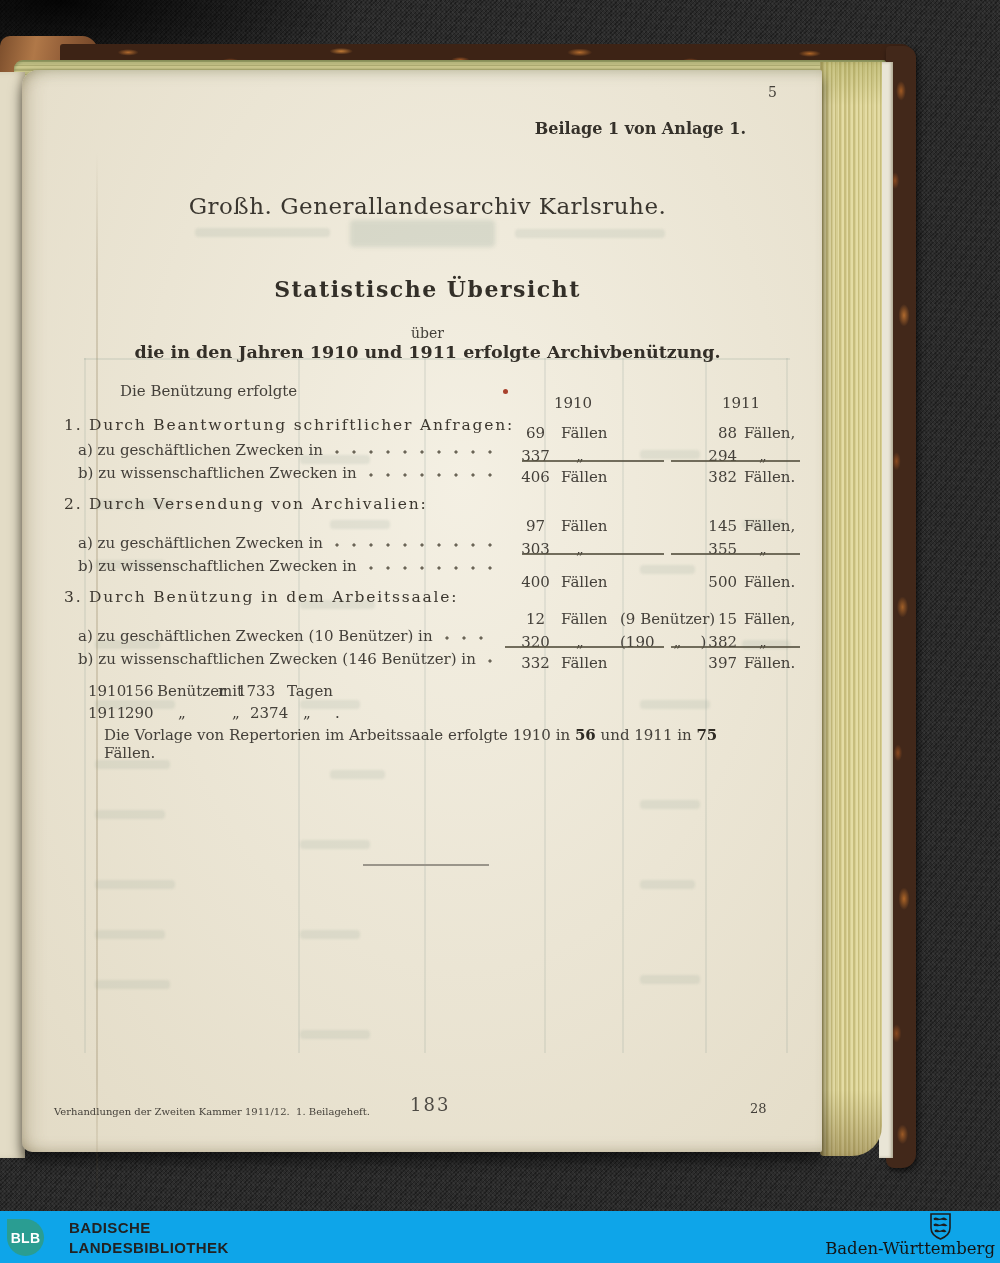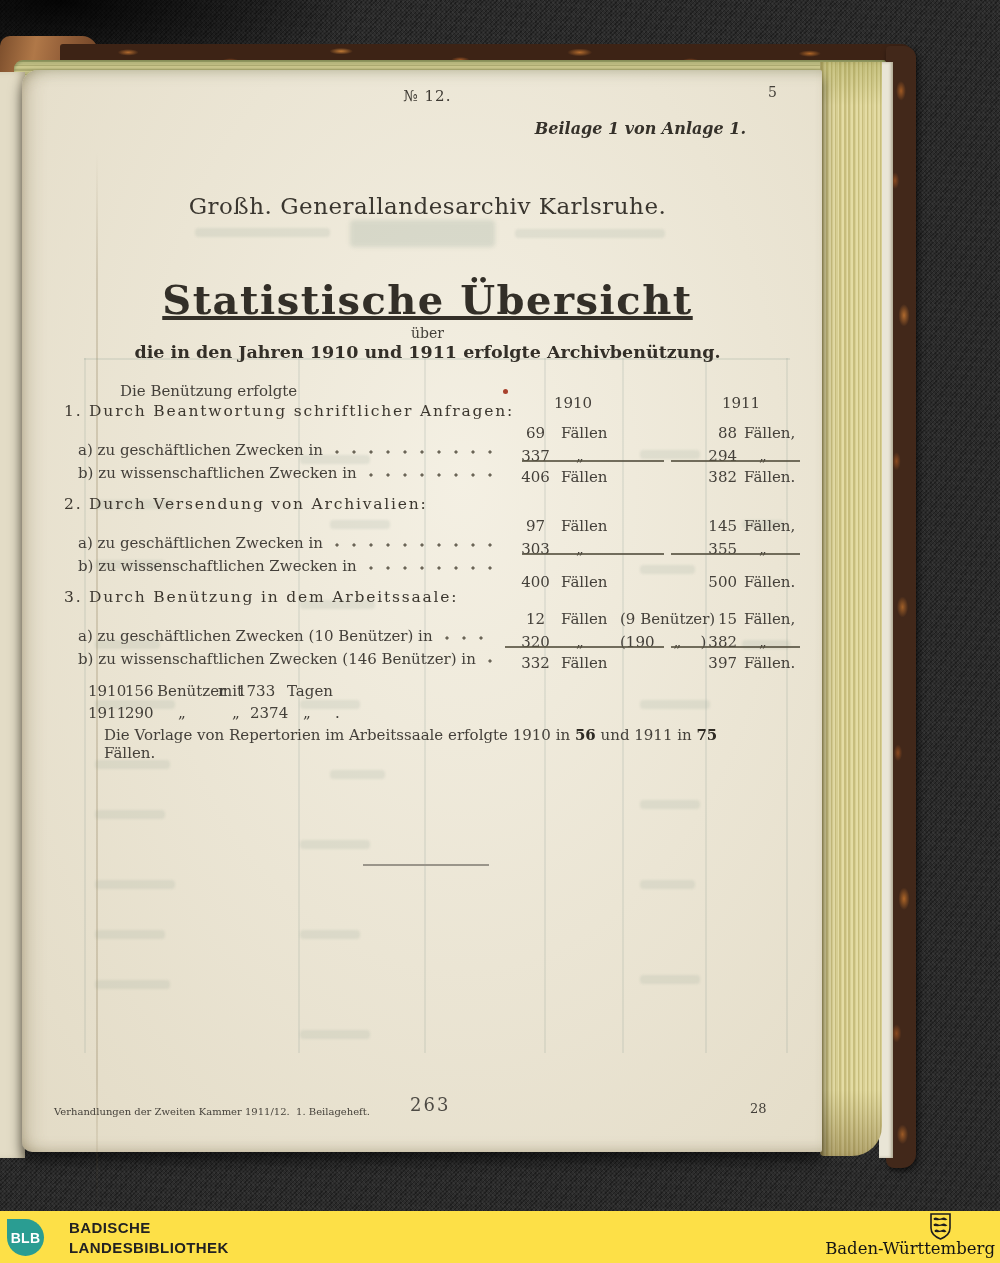--- a/index.html
+++ b/index.html
@@ -63,23 +63,23 @@
   .ghosts{position:absolute;inset:0;pointer-events:none;}
   .gv{position:absolute;width:1.5px;background:rgba(125,150,138,.15);}
   .gh{position:absolute;height:1.5px;background:rgba(125,150,138,.16);}
   .gs{position:absolute;height:9px;border-radius:4px;background:rgba(128,150,136,.14);filter:blur(1px);}
   
   .content{position:absolute;inset:0;color:#44403a;}
   .content .abs{position:absolute;}
   .ctr{left:60px;width:735px;text-align:center;}
   .hdr-no{top:87px;font-size:15px;letter-spacing:1px;color:#3e3a33;}
   .pg5{left:768px;top:84px;font-size:14px;}
-  .beilage{left:450px;width:296px;top:119px;text-align:right;font-weight:bold;font-size:16px;color:#35312a;font-style:italic;}
+  .beilage{left:450px;width:296px;top:119px;text-align:right;font-weight:bold;font-size:16px;color:#35312a;}
   .institution{top:193px;font-size:23px;letter-spacing:.5px;color:#3a362f;}
-  .main-title{top:276px;font-size:40px;font-weight:bold;letter-spacing:1.5px;color:#332f28;text-decoration:underline;}
+  .main-title{top:276px;font-size:22px;font-weight:bold;letter-spacing:1.5px;color:#332f28;}
   .ueber{top:325px;font-size:14px;}
   .subtitle{top:342px;font-size:17.5px;font-weight:bold;color:#332f28;}
   .intro{left:120px;top:382px;font-size:15px;}
   .colhdr{top:394px;width:60px;text-align:center;font-size:15px;}
   .ch1910{left:543px;} .ch1911{left:711px;}
   .sec-h{left:64px;font-size:15.5px;letter-spacing:1.8px;color:#3c372f;white-space:pre;}
   .row{left:78px;width:714px;height:18px;font-size:15px;}
   .row .lblwrap{position:absolute;left:0;top:0;width:428px;display:flex;align-items:baseline;}
   .row .lbl{white-space:pre;margin-top:17px;}
   .row .leader{flex:1;height:14px;margin:0 10px 0 12px;
@@ -95,21 +95,21 @@
   .usage{left:88px;width:320px;height:16px;font-size:15px;}
   .usage span{position:absolute;white-space:pre;}
   .note{left:104px;top:726px;width:640px;font-size:15px;}
   .note b{color:#2f2b24;}
   .stray-rule{left:363px;top:864px;width:126px;height:2px;background:#9a958a;}
   .red-dot{left:503px;top:389px;width:5px;height:5px;border-radius:50%;background:#a8402c;}
   .foot-pub{left:54px;top:1106px;font-size:10px;white-space:pre;color:#46423b;}
   .foot-cnt{left:410px;top:1094px;font-size:18px;letter-spacing:2px;color:#4d4a44;}
   .foot-28{left:750px;top:1101px;font-size:13px;}
   
-  .viewer-bar{position:absolute;left:0;top:1211px;width:1000px;height:52px;background:#fde047;
+  .viewer-bar{position:absolute;left:0;top:1211px;width:1000px;height:52px;background:#0ea5e9;
     font-family:"Liberation Sans",sans-serif;}
   .blb-logo{position:absolute;left:7px;top:8px;width:37px;height:37px;background:#2a9d92;
     border-radius:0 50% 50% 50%;display:flex;align-items:center;justify-content:center;
     color:#fff;font-weight:bold;font-size:14px;letter-spacing:.3px;cursor:pointer;}
   .lib-name{position:absolute;left:69px;top:7px;font-size:15px;font-weight:bold;color:#222;
     line-height:19.5px;letter-spacing:.4px;}
   .arms{position:absolute;left:929px;top:2px;width:23px;height:27px;}
   .state{position:absolute;right:5px;top:28px;font-family:"DejaVu Serif",serif;font-size:16.5px;color:#141414;}
 </style>
 </head>
@@ -163,35 +163,34 @@
     <div class="gs" style="left:95px;top:880px;width:80px;"></div>
     <div class="gs" style="left:640px;top:880px;width:55px;"></div>
     <div class="gs" style="left:95px;top:930px;width:70px;"></div>
     <div class="gs" style="left:300px;top:930px;width:60px;"></div>
     <div class="gs" style="left:95px;top:980px;width:75px;"></div>
     <div class="gs" style="left:640px;top:975px;width:60px;"></div>
     <div class="gs" style="left:300px;top:1030px;width:70px;"></div>
   </div>
 
   <div class="content">
-    <div class="abs ctr hdr-no">№ 12.</div>
     <div class="abs pg5">5</div>
     <div class="abs beilage">Beilage 1 von Anlage 1.</div>
 
     <div class="abs ctr institution">Großh. Generallandesarchiv Karlsruhe.</div>
     <div class="abs ctr main-title">Statistische Übersicht</div>
     <div class="abs ctr ueber">über</div>
     <div class="abs ctr subtitle">die in den Jahren 1910 und 1911 erfolgte Archivbenützung.</div>
 
     <div class="abs intro">Die Benützung erfolgte</div>
     <div class="abs red-dot"></div>
     <div class="abs colhdr ch1910">1910</div>
     <div class="abs colhdr ch1911">1911</div>
 
-    <div class="abs sec-h" style="top:402px;">1. Durch Beantwortung schriftlicher Anfragen:</div>
+    <div class="abs sec-h" style="top:416px;">1. Durch Beantwortung schriftlicher Anfragen:</div>
     <div class="abs row" style="top:424px;">
       <span class="lblwrap">
           <span class="lbl">a) zu geschäftlichen Zwecken in</span>
           <span class="leader"></span>
         </span>
       <span class="v1">69</span>
       <span class="u1">Fällen</span>
       <span class="v2">88</span>
       <span class="u2">Fällen,</span>
     </div>
@@ -298,21 +297,21 @@
       <span>Die Vorlage von Repertorien im Arbeitssaale erfolgte 1910 in</span>
       <b>56</b>
       <span>und 1911 in</span>
       <b>75</b>
       <span>Fällen.</span>
     </div>
 
     <div class="abs stray-rule"></div>
 
     <div class="abs foot-pub">Verhandlungen der Zweiten Kammer 1911/12.  1. Beilageheft.</div>
-    <div class="abs foot-cnt">263</div>
+    <div class="abs foot-cnt">183</div>
     <div class="abs foot-28">28</div>
   </div>
 
   <div class="viewer-bar">
     <div class="blb-logo">
       <span>BLB</span>
     </div>
     <div class="lib-name">
       <div>BADISCHE</div>
       <div>LANDESBIBLIOTHEK</div>

